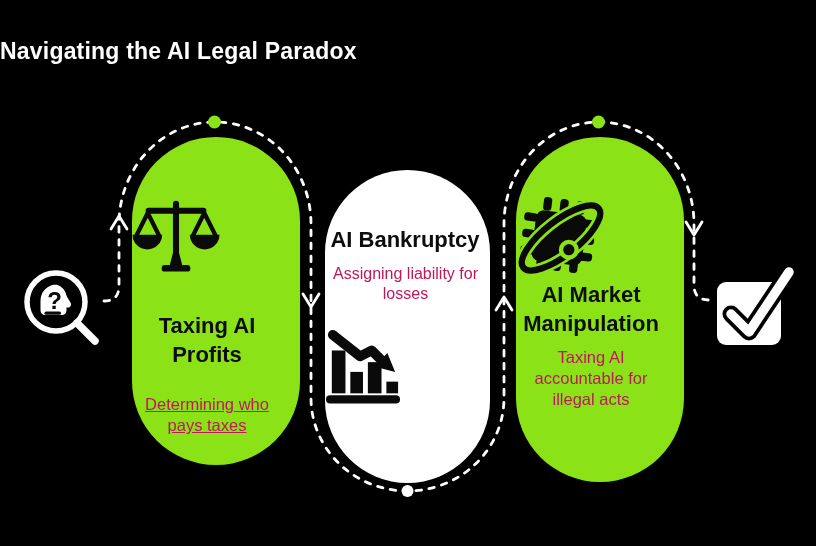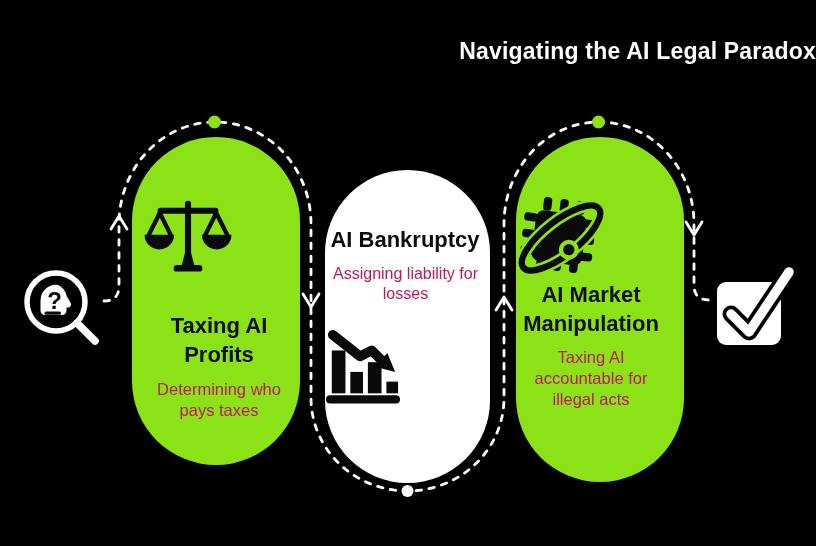--- a/index.html
+++ b/index.html
@@ -1,39 +1,39 @@
 <!DOCTYPE html>
 <html><head>
 <meta charset="utf-8">
 <style>
   html,body{margin:0;padding:0;background:#000;}
   #canvas{
     position:relative;width:816px;height:546px;background:#000;overflow:hidden;
     font-family:"Liberation Sans",sans-serif;
   }
   #title{
-    position:absolute;left:0;top:38px;width:816px;text-align:right;
+    position:absolute;left:0;top:38px;width:816px;text-align:left;
     color:#fff;font-size:23px;font-weight:700;letter-spacing:.2px;
   }
   .pill{
     position:absolute;display:flex;flex-direction:column;align-items:flex-start;
     box-sizing:border-box;text-align:center;
   }
-  #pill-left{left:132px;top:137px;width:168px;height:328px;border-radius:84px;background:#8BE317;padding-left:12px;}
+  #pill-left{left:132px;top:137px;width:168px;height:328px;border-radius:84px;background:#8BE317;}
   #pill-middle{left:325px;top:170px;width:165px;height:313px;border-radius:83px;background:#fff;}
   #pill-right{left:516px;top:137px;width:168px;height:345px;border-radius:84px;background:#8BE317;}
   .card-title{
     color:#0d0d0d;font-size:22px;font-weight:700;line-height:1.3;width:150px;
   }
   .card-desc{
     color:#be185d;font-size:16.5px;font-weight:400;line-height:1.27;width:150px;
   }
   #pill-left .icon-slot{margin-top:62px;height:80px;}
   #pill-left .card-title{margin-top:33px;}
-  #pill-left .card-desc{margin-top:10px;}
+  #pill-left .card-desc{margin-top:25px;text-decoration:underline;}
   #pill-right .icon-slot{margin-top:58px;height:86px;}
   #pill-right .card-title{}
   #pill-right .card-desc{margin-top:9px;}
   #pill-middle .card-title{margin-top:56px;width:160px;}
   #pill-middle .card-desc{margin-top:9px;font-size:16px;width:161px;}
   #pill-middle .icon-slot{margin-top:25px;height:78px;}
   .overlay{position:absolute;left:0;top:0;}
 </style>
 </head>
 <body>

